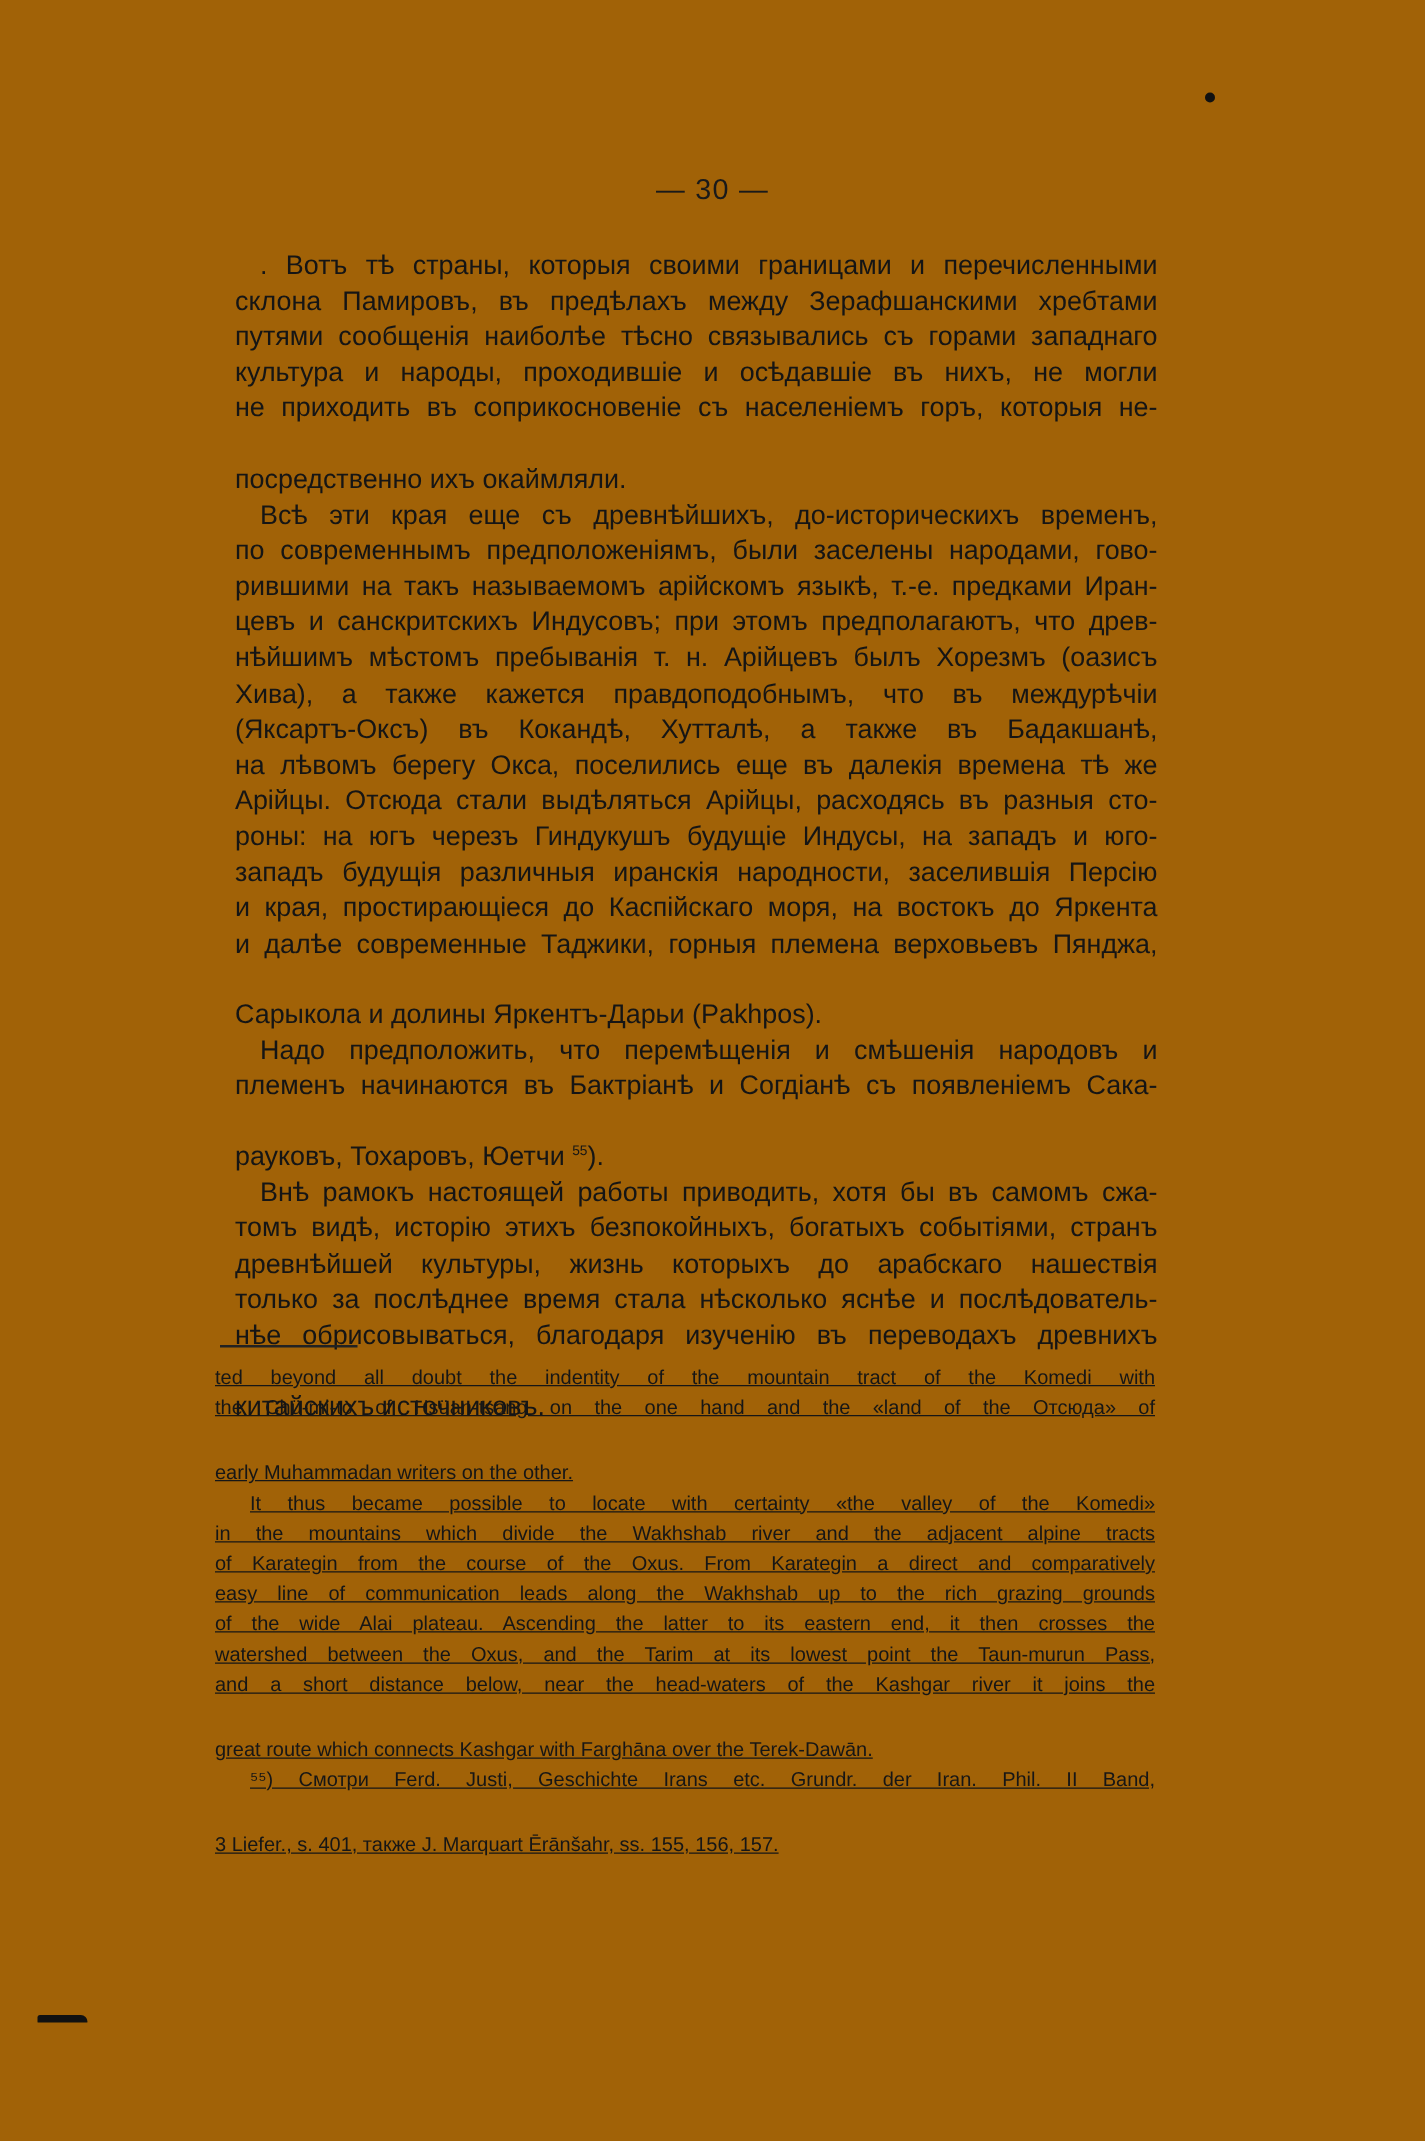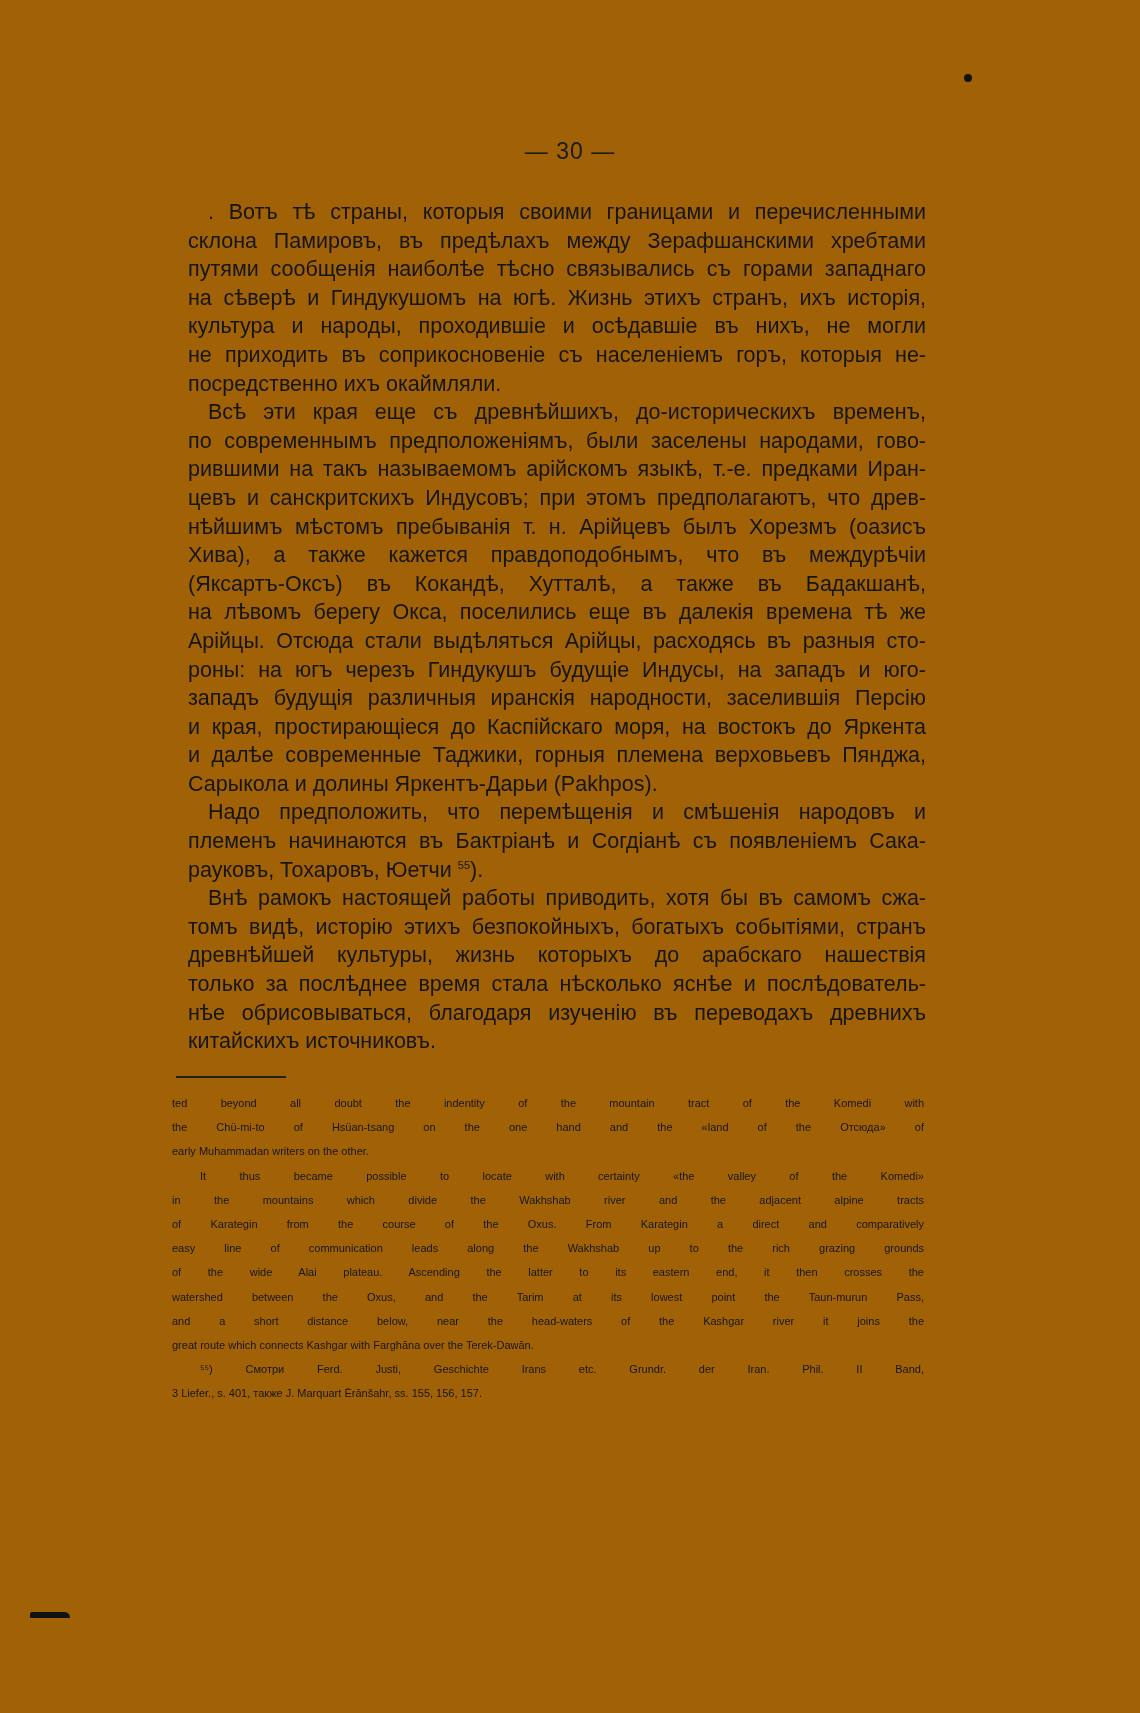--- a/index.html
+++ b/index.html
@@ -56,61 +56,62 @@
     }
     .line {
       display: block;
       white-space: nowrap;
       text-align: justify;
       text-align-last: justify;
       height: 28.6px;
     }
     .line.last {
       text-align-last: left;
+      margin-top: 28px;
     }
     .line.indent {
       padding-left: 20px;
     }
     .paragraph { margin: 0; }
     .footnote-rule {
       position: absolute;
       left: 176px; top: 1076px;
       width: 110px; height: 2px;
       background: #222;
     }
     .footnotes {
       position: absolute;
       left: 172px;
       top: 1091px;
       width: 752px;
       font-family: "Liberation Sans", sans-serif;
-      font-size: 11px;
+      font-size: 16px;
       line-height: 24.2px;
       color: #161616;
+      text-decoration: underline;
     }
     .footnotes .line { height: 24.2px; }
     .footnotes .line.indent { padding-left: 28px; }
     .sup { font-size: 11px; vertical-align: super; line-height: 0; }
   </style>
 </head>
 <body>
 
 <div class="page">
   <div class="mark-dot"></div>
   <div class="mark-dash"></div>
 
   <div class="page-number">— 30 —</div>
 
   <div class="main-text">
 
     <div class="paragraph">
       <span class="line indent">. Вотъ тѣ страны, которыя своими границами и перечисленными</span>
       <span class="line">склона Памировъ, въ предѣлахъ между Зерафшанскими хребтами</span>
       <span class="line">путями сообщенія наиболѣе тѣсно связывались съ горами западнаго</span>
-      <span class="line">на сѣверѣ и Гиндукушомъ на югѣ. Жизнь этихъ странъ, ихъ исторія,</span>
       <span class="line">культура и народы, проходившіе и осѣдавшіе въ нихъ, не могли</span>
       <span class="line">не приходить въ соприкосновеніе съ населеніемъ горъ, которыя не-</span>
       <span class="line last">посредственно ихъ окаймляли.</span>
     </div>
 
     <div class="paragraph">
       <span class="line indent">Всѣ эти края еще съ древнѣйшихъ, до-историческихъ временъ,</span>
       <span class="line">по современнымъ предположеніямъ, были заселены народами, гово-</span>
       <span class="line">рившими на такъ называемомъ арійскомъ языкѣ, т.-е. предками Иран-</span>
       <span class="line">цевъ и санскритскихъ Индусовъ; при этомъ предполагаютъ, что древ-</span>

